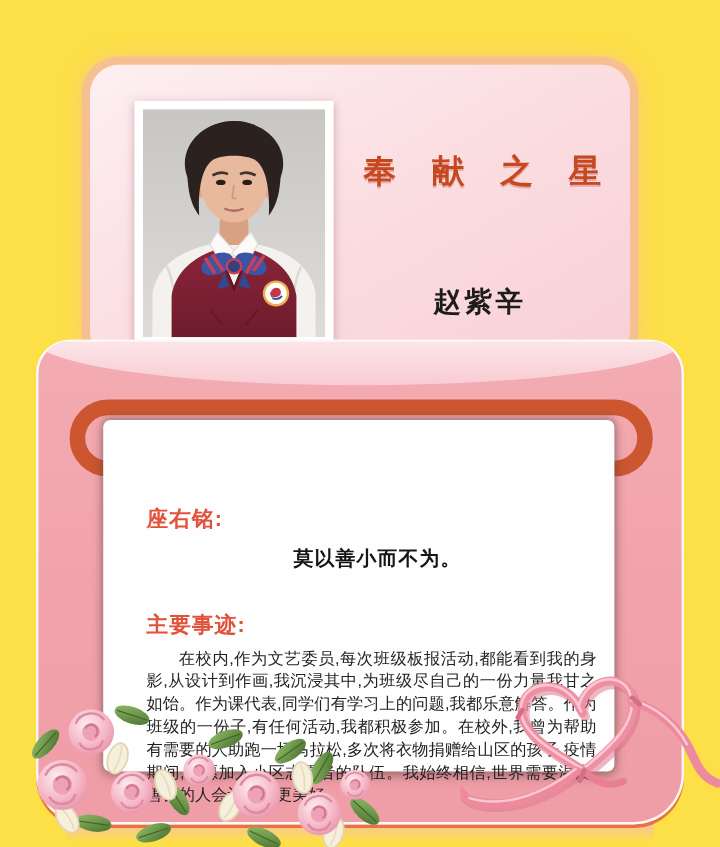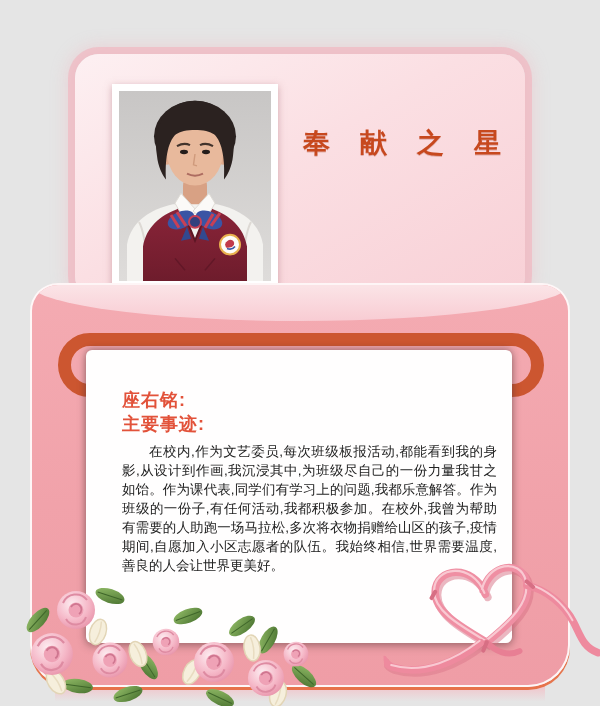--- a/index.html
+++ b/index.html
@@ -1,16 +1,16 @@
 <!DOCTYPE html>
 <html><head>
 <meta charset="utf-8">
 <style>
   html,body{margin:0;padding:0;background:#ffffff;}
-  #canvas{position:relative;width:600px;height:706px;background:#e5e5e5;overflow:hidden;
+  #canvas{position:relative;width:600px;height:706px;background:#fde047;overflow:hidden;
           font-family:"Liberation Sans", sans-serif;}
 
   
   .top-card{position:absolute;left:75px;top:54px;width:450px;height:246px;border-radius:24px;
     background:linear-gradient(150deg,#fdf0f2 0%,#fbdfe3 45%,#f8d0d6 100%);
     box-shadow:0 0 0 7px rgba(243,175,185,.55), 0 0 16px 8px rgba(243,175,185,.35);
     z-index:1;}
 
   .photo-frame{position:absolute;left:112px;top:84px;width:166px;height:204px;background:#fff;
     box-shadow:0 2px 7px rgba(170,110,120,.5);z-index:2;padding:7px;box-sizing:border-box;}
@@ -38,21 +38,21 @@
     border-radius:0 0 50% 50% / 0 0 100% 100%;}
 
   .orange-ring{position:absolute;left:58px;top:333px;width:486px;height:64px;z-index:4;
     border:13px solid #cc5630;border-radius:34px;box-sizing:border-box;}
 
   
   .white-card{position:absolute;left:86px;top:350px;width:426px;height:293px;z-index:5;
     background:#fffefe;border-radius:6px;
     box-shadow:0 -2px 6px rgba(90,60,60,.35), 0 3px 9px rgba(90,60,60,.45);
     box-sizing:border-box;padding:38px 15px 0 36px;}
-  .section-label{font-size:18px;font-weight:bold;color:#e2523a;letter-spacing:1px;}
+  .section-label{font-size:18px;font-weight:bold;color:#e2523a;letter-spacing:1px;margin-top:32px;}
   .motto-text{margin-top:11px;padding-left:10px;text-align:center;
     font-size:16.5px;font-weight:bold;color:#151515;letter-spacing:1px;}
   .deeds-label{}
   .deeds-text{margin-top:6px;font-size:13.5px;line-height:19px;color:#222;font-weight:500;
     text-align:justify;text-indent:2em;}
 
   
   .roses{position:absolute;left:20px;top:570px;width:300px;height:136px;z-index:6;}
   .ribbon{position:absolute;left:380px;top:532px;width:220px;height:140px;z-index:6;
     transform:rotate(-4deg);}
@@ -110,29 +110,31 @@
       <circle cx="76" cy="133" r="6" fill="#33417e" stroke="#c84055" stroke-width="2"></circle>
       <g>
         <circle cx="111" cy="156" r="10" fill="#fefdf9" stroke="#e8b04e" stroke-width="2"></circle>
         <path d="M106,156 C108,150 114,150 115,154 C116,158 111,160 107,159 Z" fill="#c23a4a"></path>
         <path d="M108,160 Q113,162 116,158" stroke="#3a57a8" stroke-width="1.6" fill="none"></path>
       </g>
     </svg>
   </div>
 
   <div class="award-title">奉献之星</div>
+  <div class="student-name">赵紫辛</div>
 
   <div class="bottom-card">
     <div class="wave"></div>
   </div>
 
   <div class="orange-ring"></div>
 
   <div class="white-card">
     <div class="section-label">座右铭:</div>
+    <div class="motto-text">莫以善小而不为。</div>
     <div class="section-label deeds-label">主要事迹:</div>
     <div class="deeds-text">在校内,作为文艺委员,每次班级板报活动,都能看到我的身影,从设计到作画,我沉浸其中,为班级尽自己的一份力量我甘之如饴。作为课代表,同学们有学习上的问题,我都乐意解答。作为班级的一份子,有任何活动,我都积极参加。在校外,我曾为帮助有需要的人助跑一场马拉松,多次将衣物捐赠给山区的孩子,疫情期间,自愿加入小区志愿者的队伍。我始终相信,世界需要温度,善良的人会让世界更美好。</div>
   </div>
 
   <div class="roses">
     <svg viewBox="0 0 300 136">
       <defs>
         <radialGradient id="rPetal" cx="0.4" cy="0.35" r="0.8">
           <stop offset="0" stop-color="#fdedf1"></stop>
             <stop offset="0.55" stop-color="#f5b7c7"></stop>

